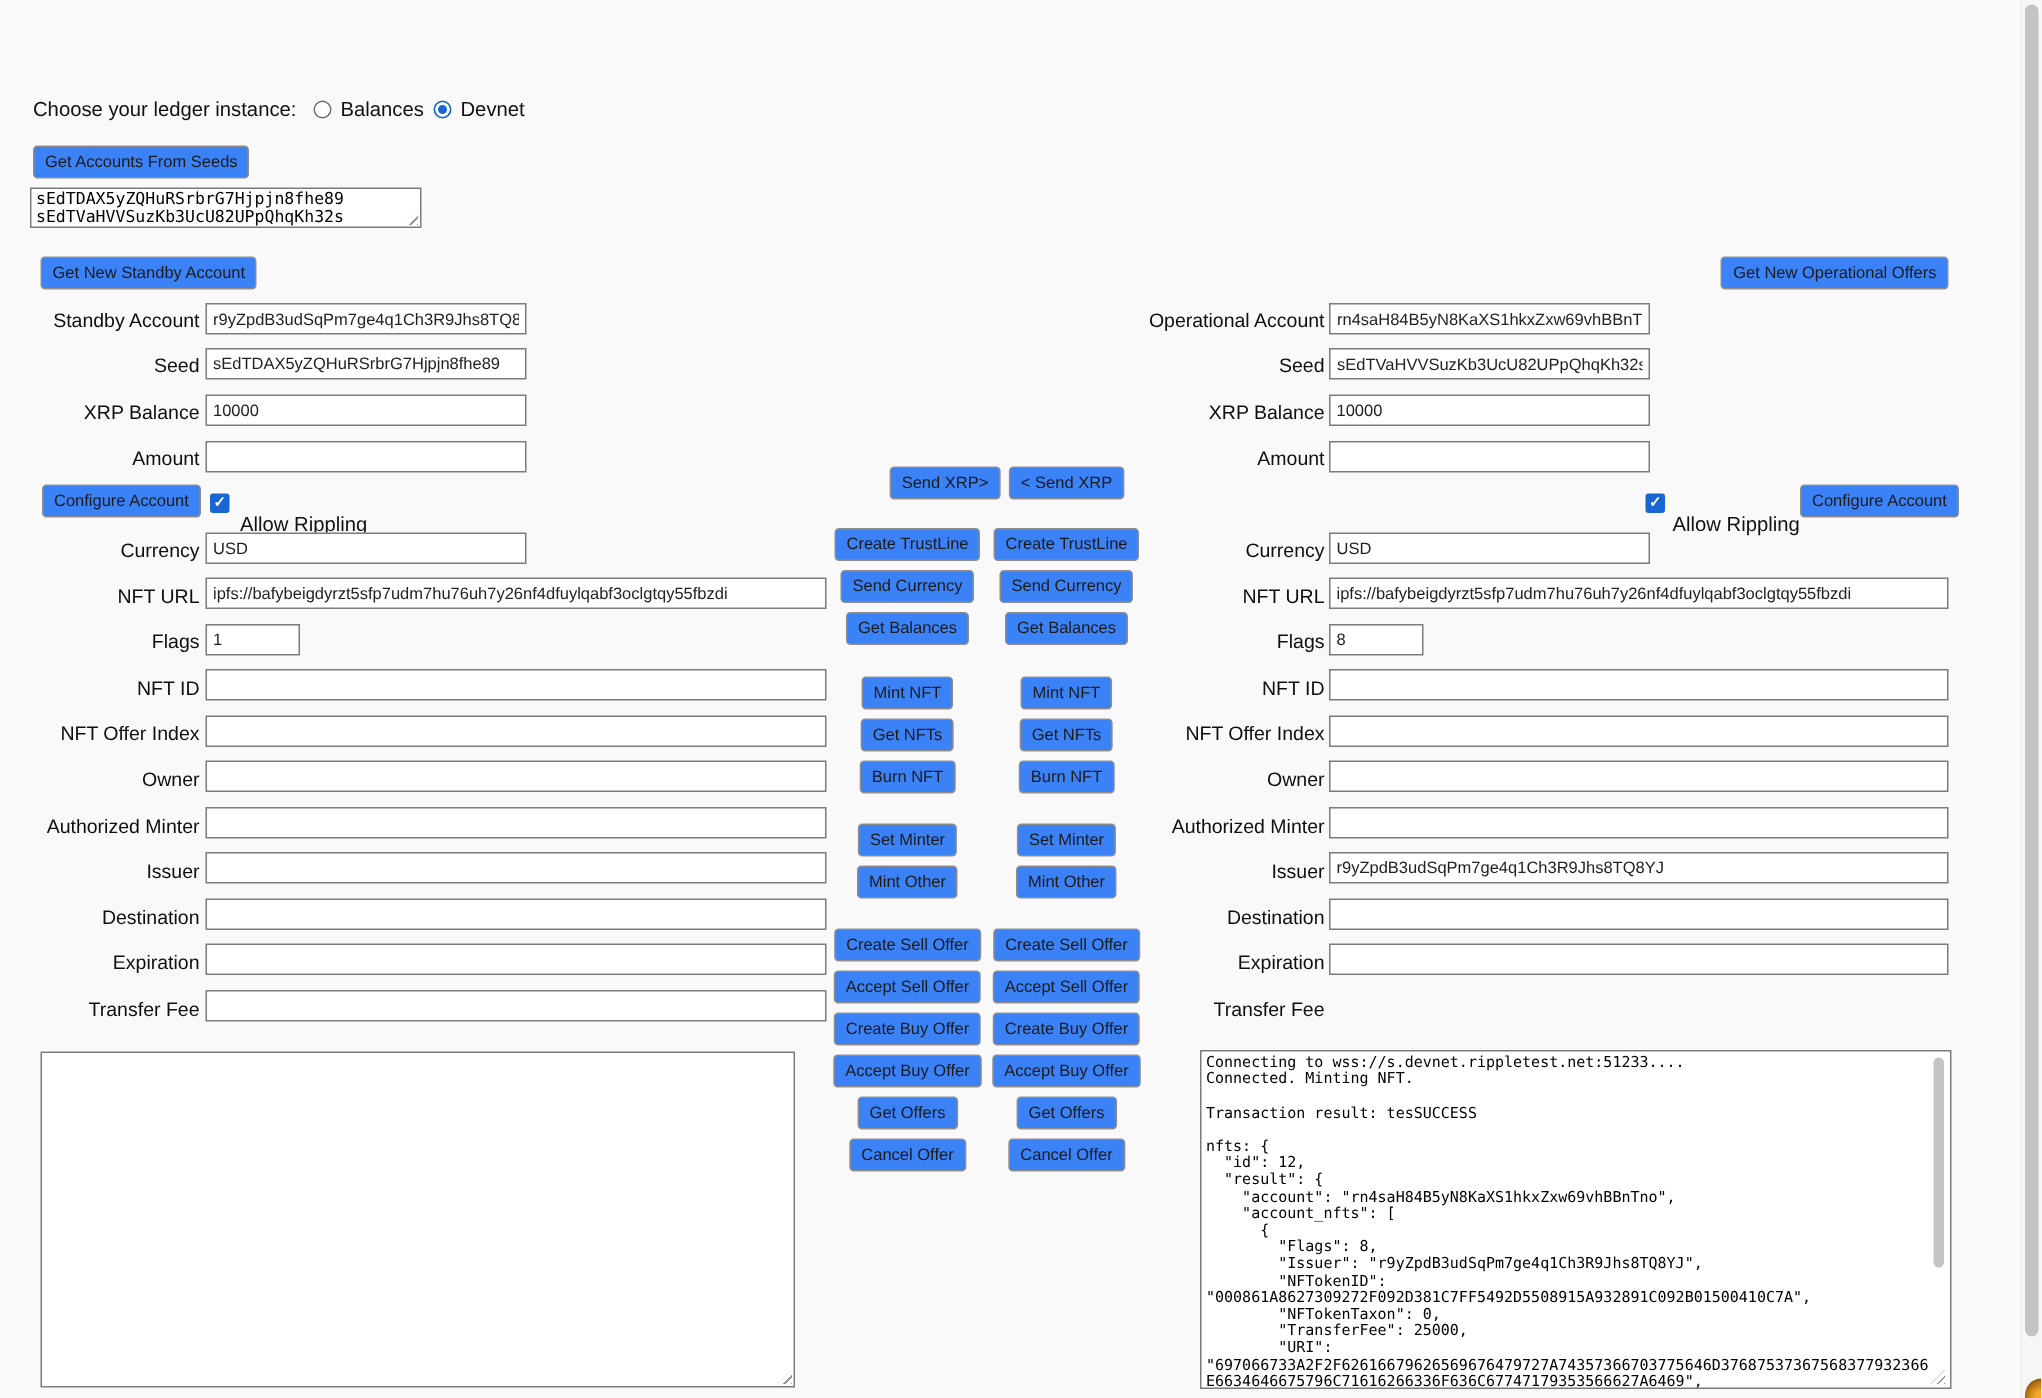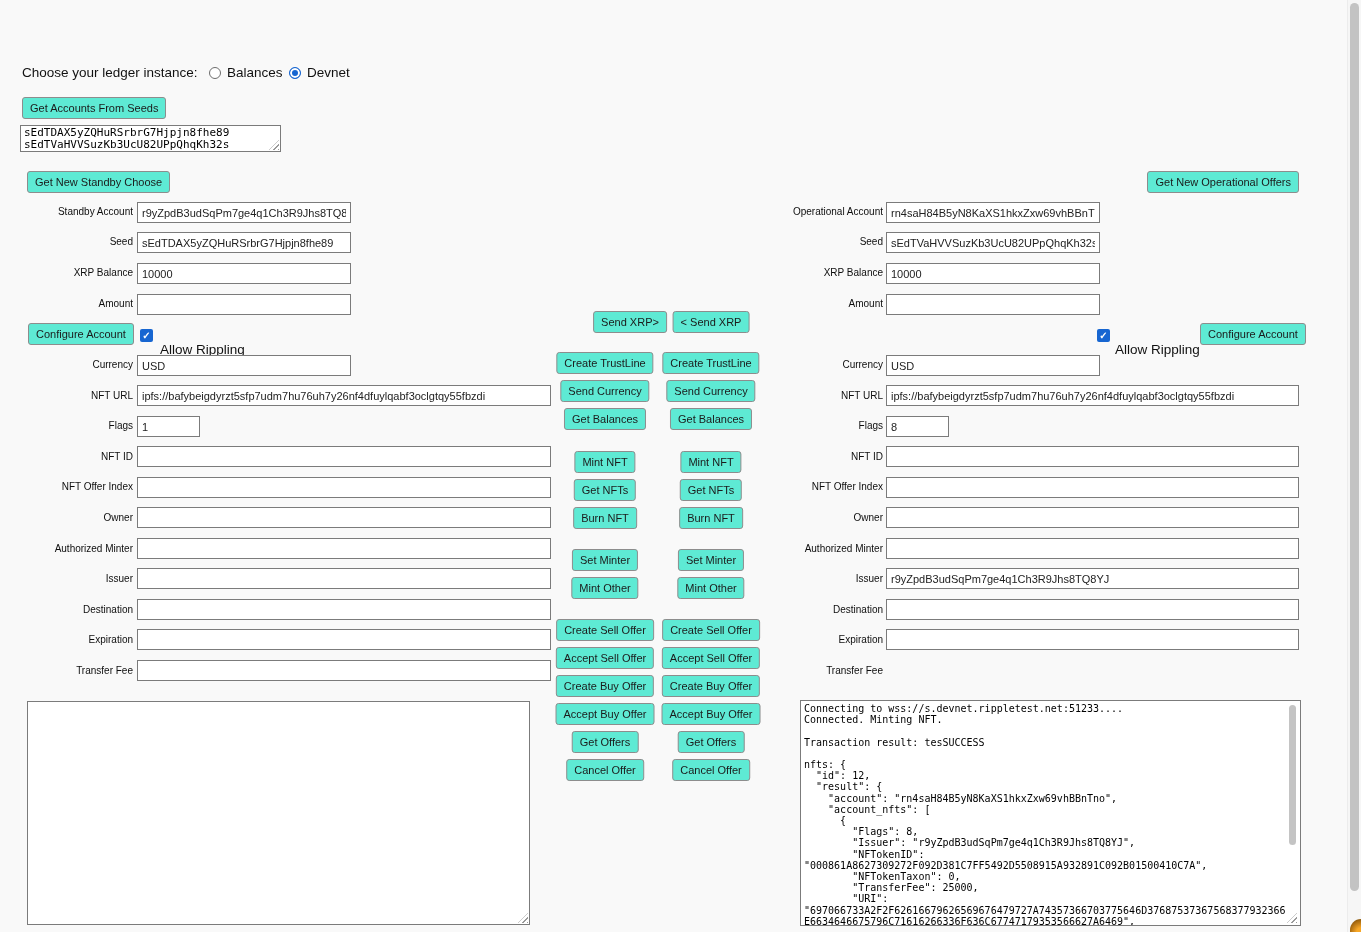--- a/index.html
+++ b/index.html
@@ -3,25 +3,25 @@
 <meta charset="utf-8">
 <style>
   html,body{margin:0;padding:0;background:#f9f9f9;}
   .viewport{position:relative;width:1361px;height:932px;background:#f9f9f9;overflow:hidden;
             font-family:"Liberation Sans",sans-serif;color:#111;}
   .title{position:absolute;left:20px;top:18px;font-size:25px;font-weight:700;letter-spacing:.2px;color:#0e0e0e;}
   .ledger-label{position:absolute;left:22px;top:65px;font-size:13.5px;}
   .radio-opt{position:absolute;top:65px;display:flex;align-items:center;gap:6px;font-size:13.5px;}
   .radio{width:12px;height:12px;border-radius:50%;background:#fff;border:1px solid #6d6d6d;box-sizing:border-box;}
   .radio.checked{background:#1766d1;border:1px solid #1766d1;box-shadow:inset 0 0 0 2px #fff;}
-  .btn{position:absolute;height:22px;box-sizing:border-box;background:#5eead4;border:1px solid #8d8d8d;
+  .btn{position:absolute;height:22px;box-sizing:border-box;background:#3b82f6;border:1px solid #8d8d8d;
        border-radius:3px;font-family:"Liberation Sans",sans-serif;font-size:11px;color:#1b1b1b;
        padding:0 7px;display:flex;align-items:center;justify-content:center;white-space:nowrap;}
   .btn.mid{transform:translateX(-50%);}
-  .flabel{position:absolute;font-size:10px;color:#0e0e0e;text-align:right;white-space:nowrap;}
+  .flabel{position:absolute;font-size:13px;color:#0e0e0e;text-align:right;white-space:nowrap;}
   .finput{position:absolute;height:21px;box-sizing:border-box;border:1px solid #7b7b7b;background:#fff;
           font-family:"Liberation Sans",sans-serif;font-size:11px;color:#222;padding:0 4px;outline:none;}
   .checkbox{position:absolute;width:13px;height:13px;background:#1766d1;border-radius:2px;color:#fff;
             font-size:10px;line-height:13px;text-align:center;font-weight:bold;}
   .chk-label{position:absolute;font-size:13.5px;margin-top:14px;}
   textarea{position:absolute;box-sizing:border-box;border:1px solid #7b7b7b;background:#fff;resize:none;
            outline:none;overflow:hidden;}
   .seeds-ta{left:20px;top:125px;width:261px;height:27px;font-family:"DejaVu Sans Mono",monospace;
             font-size:11px;line-height:12px;padding:1px 3px;white-space:pre;}
   .results-left{left:27px;top:701px;width:503px;height:224px;}
@@ -51,21 +51,21 @@
   <div class="radio-opt" style="left:289px;">
     <span class="radio checked"></span>
     <span>Devnet</span>
   </div>
 
   <button class="btn" style="left:22px;top:97px;">Get Accounts From Seeds</button>
   <textarea class="seeds-ta" spellcheck="false" style="">sEdTDAX5yZQHuRSrbrG7Hjpjn8fhe89
 sEdTVaHVVSuzKb3UcU82UPpQhqKh32s</textarea>
   <div class="grip" style="left:269px;top:140px;"></div>
 
-  <button class="btn" style="left:27px;top:171px;">Get New Standby Choose</button>
+  <button class="btn" style="left:27px;top:171px;">Get New Standby Account</button>
   <button class="btn" style="right:62px;top:171px;">Get New Operational Offers</button>
 
   <div class="flabel" style="left:0;width:133px;top:206px;">Standby Account</div>
   <input class="finput" style="left: 137px; width: 214px; top: 202px;" value="r9yZpdB3udSqPm7ge4q1Ch3R9Jhs8TQ8YJ">
   <div class="flabel" style="left:0;width:133px;top:236px;">Seed</div>
   <input class="finput" style="left: 137px; width: 214px; top: 232px;" value="sEdTDAX5yZQHuRSrbrG7Hjpjn8fhe89">
   <div class="flabel" style="left:0;width:133px;top:267px;">XRP Balance</div>
   <input class="finput" style="left: 137px; width: 214px; top: 263px;" value="10000">
   <div class="flabel" style="left:0;width:133px;top:298px;">Amount</div>
   <input class="finput" style="left: 137px; width: 214px; top: 294px;" value="">

